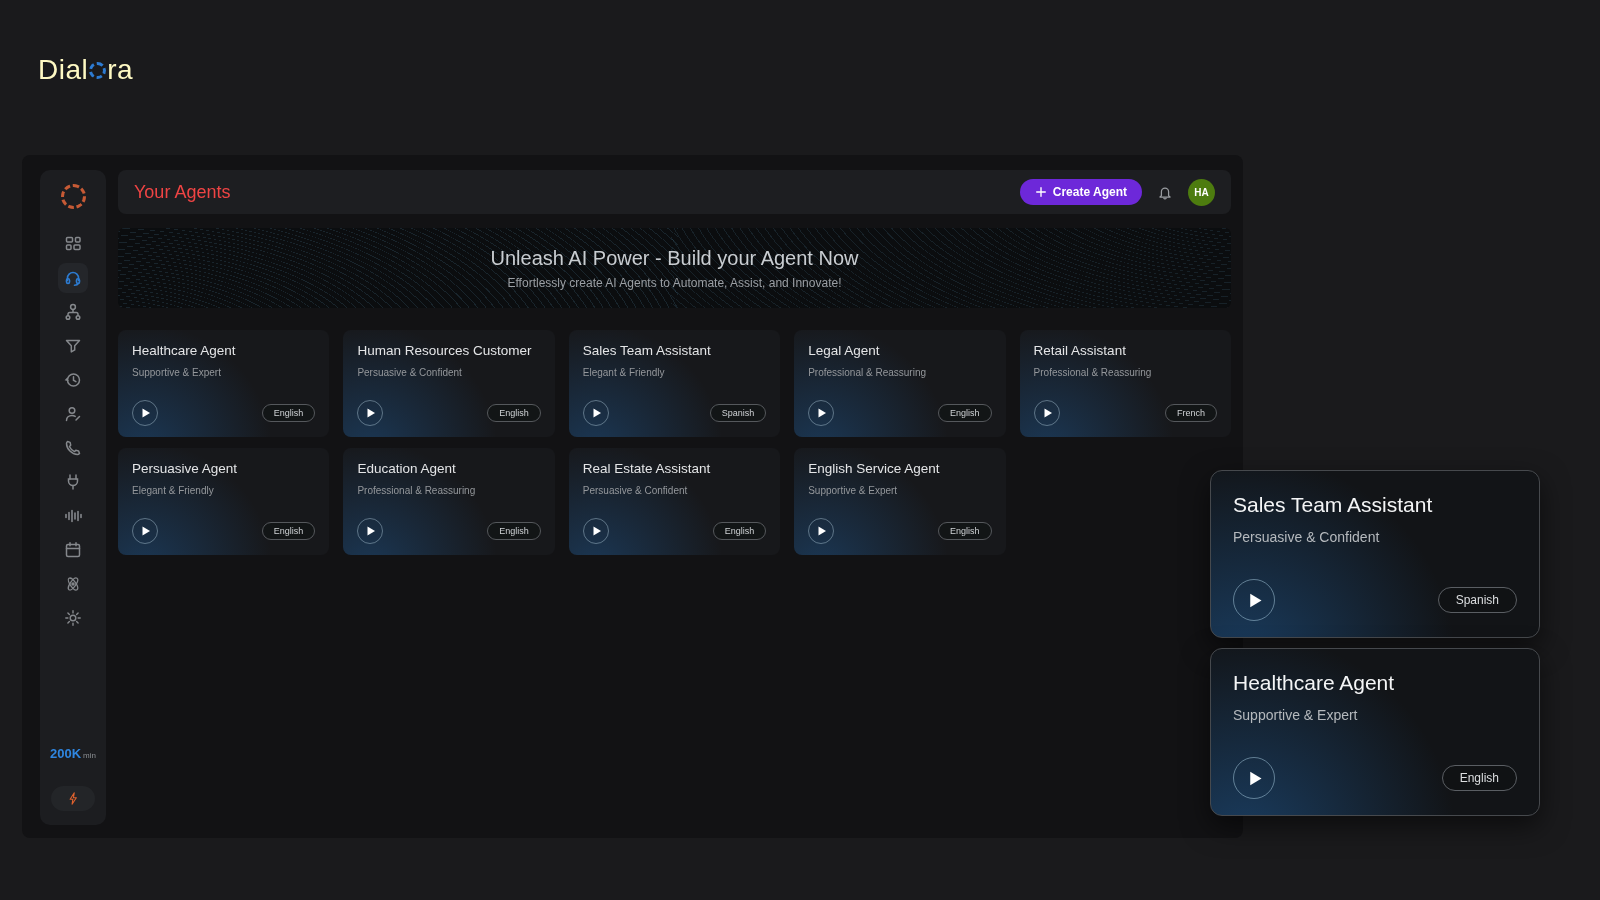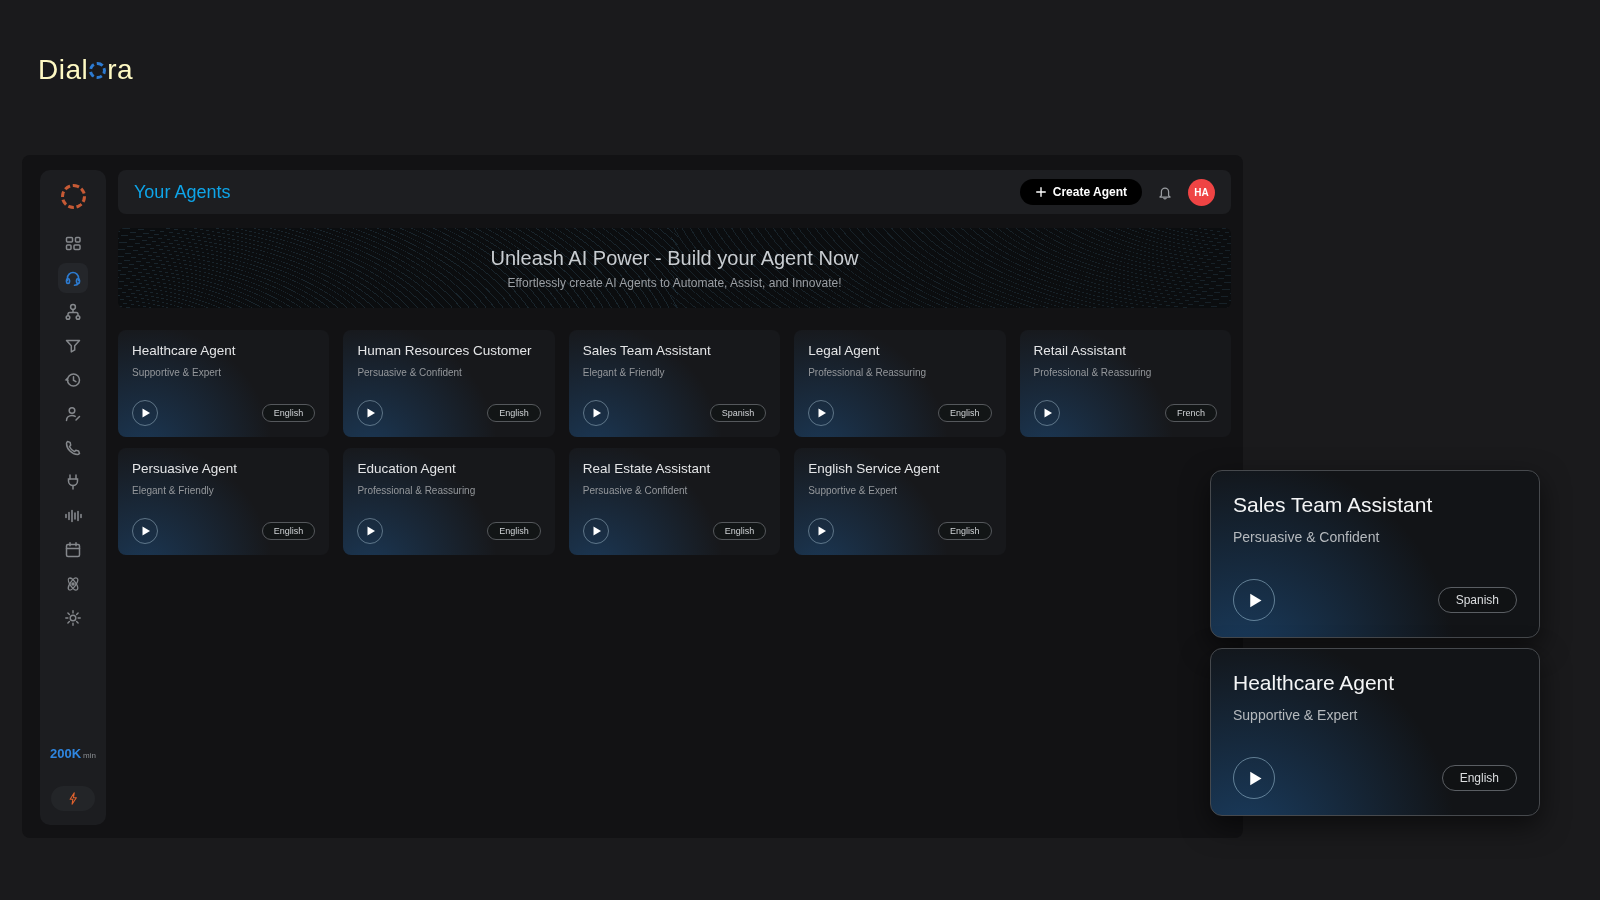--- a/index.html
+++ b/index.html
@@ -28,27 +28,27 @@
   .nav-btn svg { width:20px; height:20px; }
   .side-bottom { margin-top:auto; display:flex; flex-direction:column; align-items:center; gap:25px; }
   .usage { font-size:13px; font-weight:bold; color:#2f86e0; }
   .usage .unit { font-size:8px; font-weight:normal; color:#8b8e92; margin-left:2px; }
   .boost-btn { width:44px; height:25px; border-radius:13px; background:#232528;
     display:flex; align-items:center; justify-content:center; cursor:pointer; }
 
   
   .header-bar { position:absolute; left:96px; top:15px; width:1113px; height:44px;
     background:#1d1e21; border-radius:8px; display:flex; align-items:center; padding:0 16px; }
-  .page-title { font-size:18px; color:#0ea5e9; }
+  .page-title { font-size:18px; color:#ef4444; }
   .header-right { margin-left:auto; display:flex; align-items:center; gap:14px; }
-  .create-btn { display:flex; align-items:center; gap:6px; background:#000000; color:#fff;
+  .create-btn { display:flex; align-items:center; gap:6px; background:#6d28d9; color:#fff;
     border:none; border-radius:15px; padding:6px 15px; font-size:12px; font-weight:bold;
     font-family:inherit; cursor:pointer; }
   .bell { color:#9a9da1; display:flex; cursor:pointer; }
-  .avatar { width:27px; height:27px; border-radius:50%; background:#ef4444; color:#fff;
+  .avatar { width:27px; height:27px; border-radius:50%; background:#4d7c0f; color:#fff;
     font-size:10px; font-weight:bold; display:flex; align-items:center; justify-content:center;
     cursor:pointer; }
 
   
   .banner { position:absolute; left:96px; top:73px; width:1113px; height:80px;
     background:#0b0d0f; border-radius:6px; overflow:hidden; display:flex;
     flex-direction:column; align-items:center; justify-content:center; gap:6px; }
   .banner::before, .banner::after { content:""; position:absolute; top:0; bottom:0; width:560px;
     pointer-events:none; }
   .banner::before { left:0;

